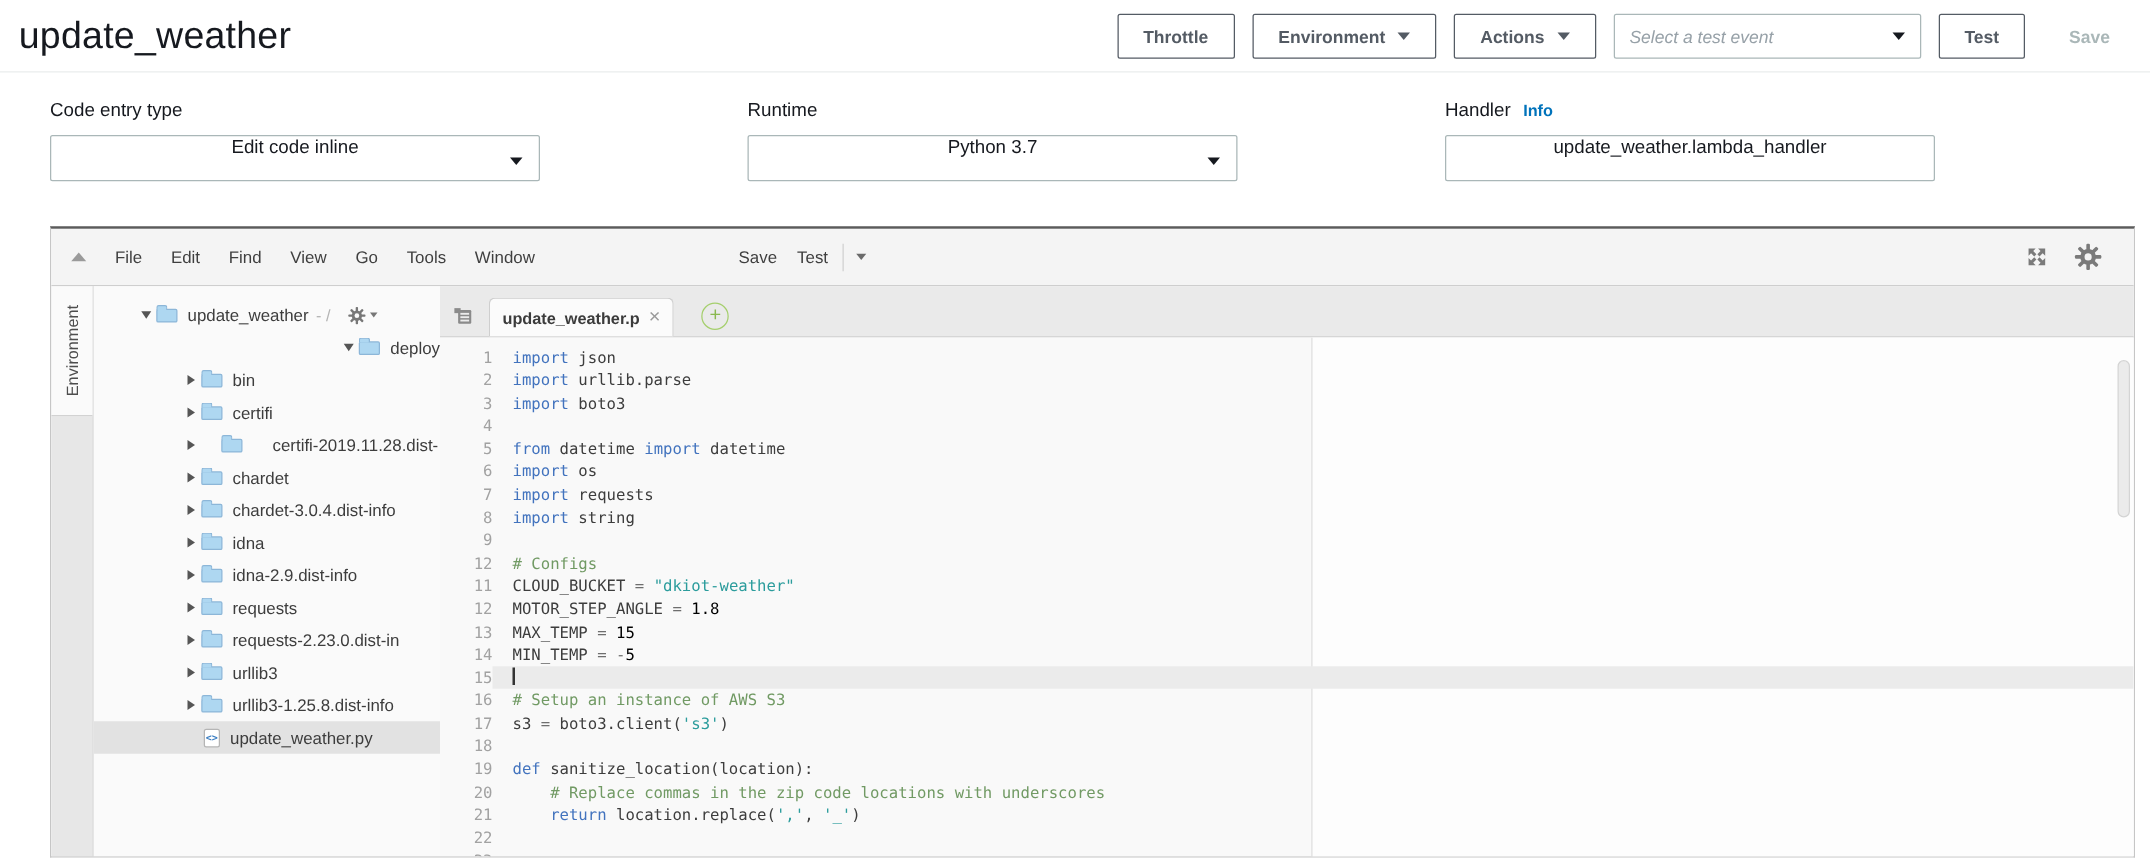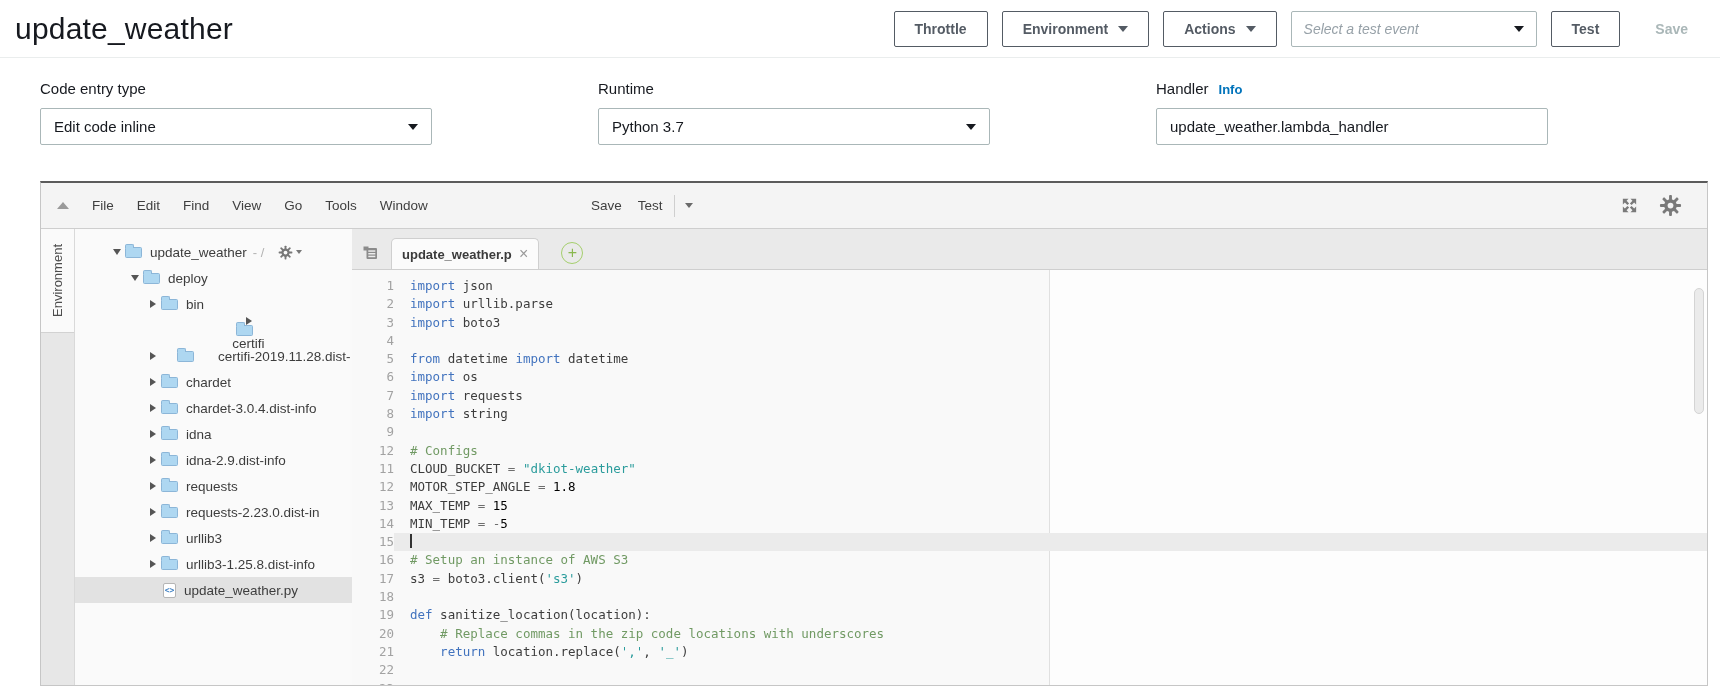--- a/index.html
+++ b/index.html
@@ -22,21 +22,21 @@
   .evt-select .ph { font-style:italic; color:#97a1a8; font-size:14px; }
   .evt-select .caret-down { margin-left:auto; border-top-color:#16191f; }
 
   
   .cfg { position:relative; height:110px; }
   .cfg .grp { position:absolute; top:22px; width:392px; }
   .cfg .grp.g1 { left:40px; } .cfg .grp.g2 { left:598px; } .cfg .grp.g3 { left:1156px; }
   .cfg label { font-size:15px; color:#16191f; display:flex; align-items:baseline; gap:10px; }
   .cfg .info { color:#0073bb; font-size:13px; font-weight:600; cursor:pointer; }
   .field { margin-top:11px; height:37px; border:1px solid #aab7b8; border-radius:2px; background:#fff;
-    display:flex; align-items:center; padding:0 13px; font-size:15px; color:#16191f; cursor:pointer; }
+    display:flex; align-items:center; padding:0 13px; font-size:15px; color:#16191f; cursor:pointer;flex-direction:column; }
   .field .caret-down { margin-left:auto; border-top-color:#16191f; }
   .field.input { cursor:text; }
 
   
   .editor { position:absolute; left:40px; top:181px; width:1668px; height:505px;
     border:1px solid #c6c6c6; border-top:2px solid #5b5b5b; background:#fff; overflow:hidden; }
   .menubar { height:46px; background:#f4f4f4; border-bottom:1px solid #cecece;
     display:flex; align-items:center; padding:0 25px 0 16px; }
   .tri-up { width:0; height:0; border-left:6px solid transparent; border-right:6px solid transparent;
     border-bottom:7px solid #9a9a9a; cursor:pointer; }
@@ -213,35 +213,35 @@
               <rect x="10.5" y="1" width="3" height="6" rx="1" transform="rotate(180,12,12)"></rect>
               <rect x="10.5" y="1" width="3" height="6" rx="1" transform="rotate(225,12,12)"></rect>
               <rect x="10.5" y="1" width="3" height="6" rx="1" transform="rotate(270,12,12)"></rect>
               <rect x="10.5" y="1" width="3" height="6" rx="1" transform="rotate(315,12,12)"></rect>
               <circle cx="12" cy="12" r="6.6"></circle>
               <circle cx="12" cy="12" r="3" fill="#fafafa"></circle>
             </svg>
             <span class="caret-down"></span>
           </span>
         </div>
-        <div class="trow" style="padding-left: 52px;">
+        <div class="trow" style="padding-left: 52px; justify-content: flex-end;">
           <span class="tcaret">
             <span class="tc-exp"></span>
           </span>
           <span class="folder"></span>
           <span>deploy</span>
         </div>
         <div class="trow" style="padding-left: 70px;">
           <span class="tcaret">
             <span class="tc-col"></span>
           </span>
           <span class="folder"></span>
           <span>bin</span>
         </div>
-        <div class="trow" style="padding-left: 70px; flex-direction: column;">
+        <div class="trow" style="padding-left: 70px;">
           <span class="tcaret">
             <span class="tc-col"></span>
           </span>
           <span class="folder"></span>
           <span>certifi</span>
         </div>
         <div class="trow" style="padding-left: 70px; gap: 16px;">
           <span class="tcaret">
             <span class="tc-col"></span>
           </span>

